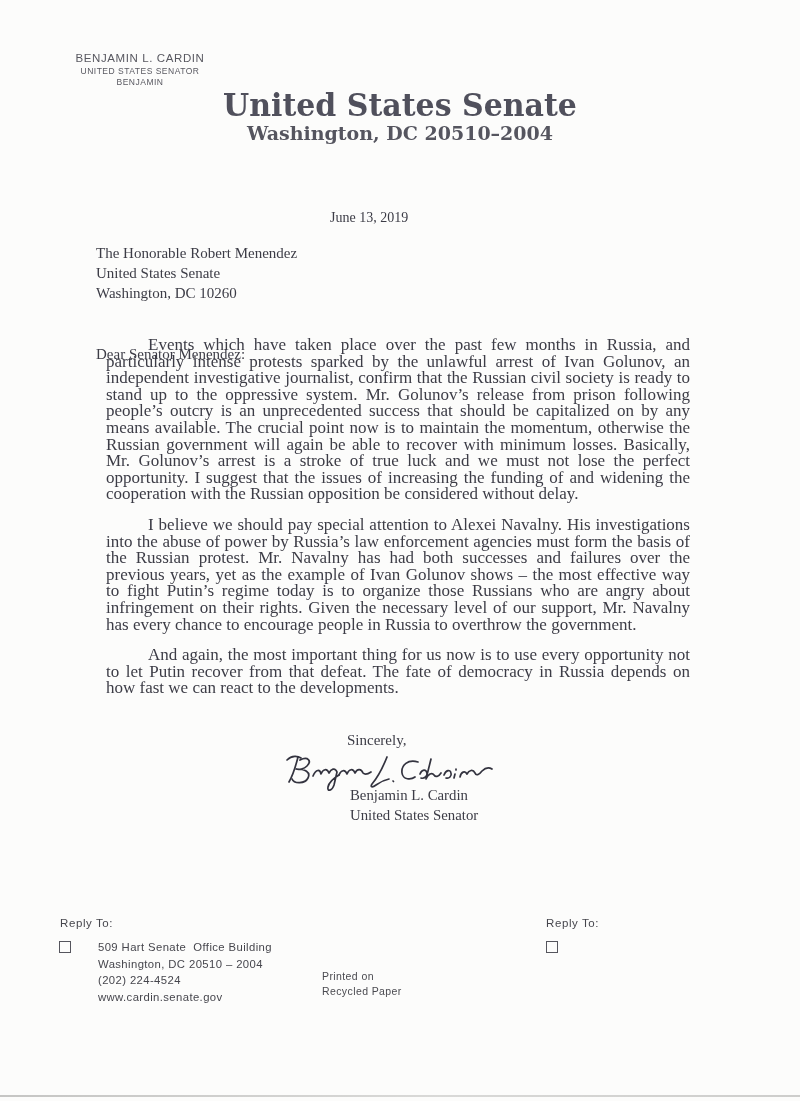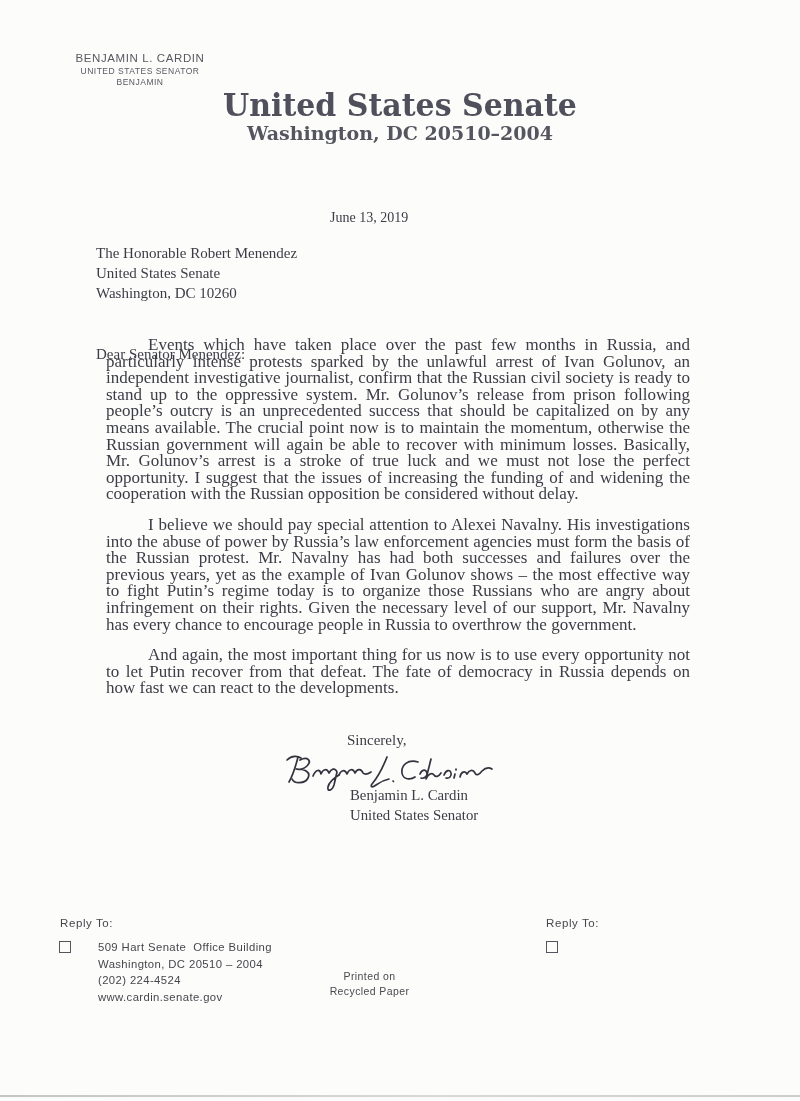--- a/index.html
+++ b/index.html
@@ -89,21 +89,21 @@
   .checkbox-right { left: 546px; top: 941px; }
   .reply-lines {
     position: absolute; font-size: 11.3px; line-height: 16.6px;
     letter-spacing: 0.4px; white-space: pre-wrap;
     font-family: "Liberation Sans", sans-serif; color: #46464d;
   }
   .reply-left-lines { left: 84px; top: 939px; margin-left: 14px; }
   .reply-right-lines { left: 571px; top: 939px; }
   .printed-on {
     position: absolute; left: 322px; top: 969px; width: 95px;
-    text-align: center; font-size: 10.5px; line-height: 15px;
+    text-align: left; font-size: 10.5px; line-height: 15px;
     letter-spacing: 0.4px;
     font-family: "Liberation Sans", sans-serif; color: #4a4a50;
   }
 
   .scan-bottom-edge {
     position: absolute; left: 0; right: 0; bottom: 4px; height: 2px;
     background: linear-gradient(to right, #a8a8a6, #c6c6c4 55%, #b4b4b2);
     opacity: 0.65;
   }
 </style>

